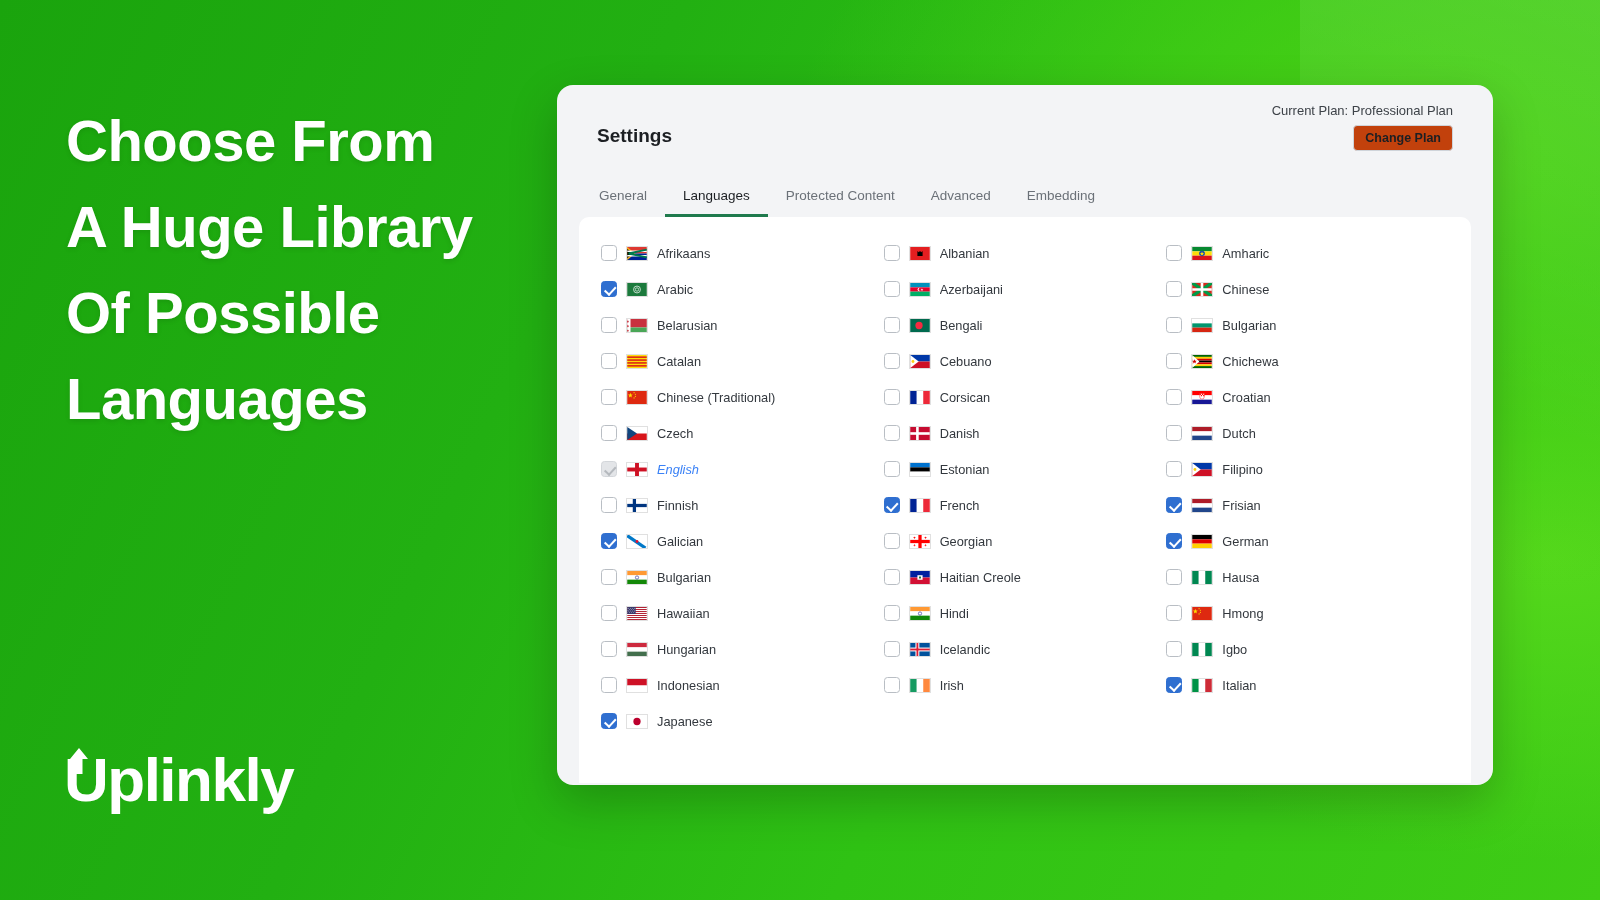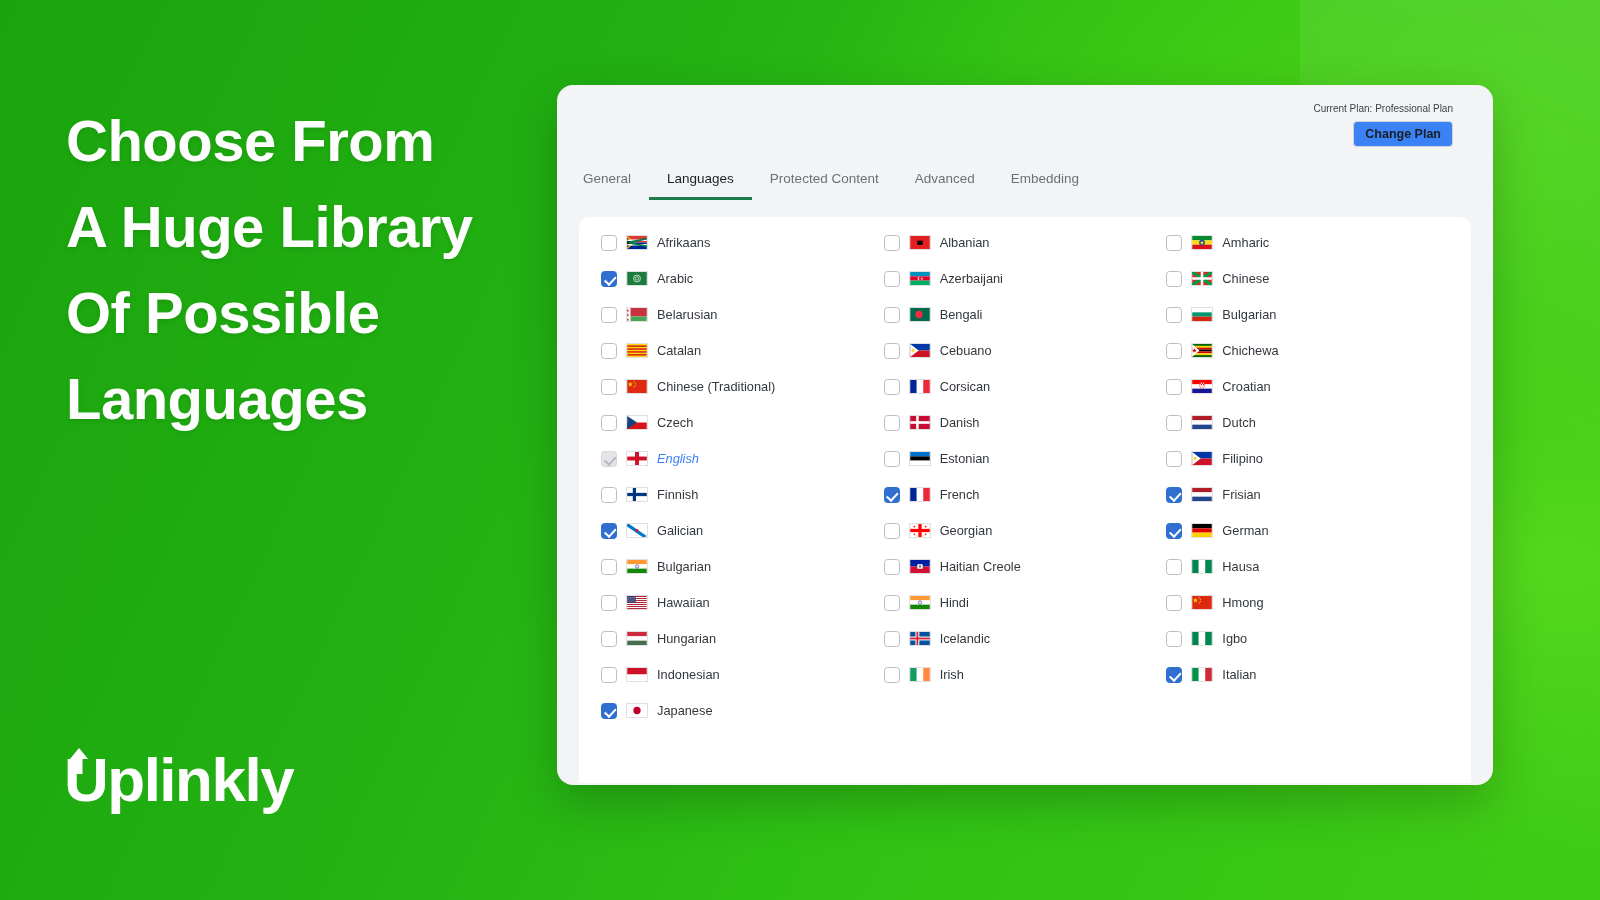--- a/index.html
+++ b/index.html
@@ -70,36 +70,36 @@
     padding: 22px 40px 0 40px;
     height: 86px;
   }
   #page-title {
     font-size: 19px; font-weight: bold; color: #1c1f23;
     margin-top: 18px;
   }
   #plan-block {
     position: absolute; right: 40px; top: 18px; text-align: right;
   }
-  #plan-label { font-size: 10px; color: #3d4248; }
+  #plan-label { font-size: 13px; color: #3d4248; }
   #change-plan-btn {
     margin-top: 7px;
     display: inline-block;
-    background: #3b82f6;
+    background: #c2410c;
     border: 1px solid #cfd4da;
     border-radius: 4px;
     padding: 5px 11px;
     font-size: 12.5px;
     color: #1c1f23;
     font-weight: bold;
     cursor: pointer;
   }
   
   #tabs {
-    display: flex; gap: 0; padding: 0 8px; height: 46px; align-items: flex-start;
+    display: flex; gap: 0; padding: 0 24px; height: 46px; align-items: flex-end;
   }
   .tab {
     font-size: 13.5px; color: #6b7178;
     padding: 0 18px 11px 18px;
     cursor: pointer;
     border-bottom: 3px solid transparent;
     white-space: nowrap;
   }
   .tab.active { color: #1c1f23; border-bottom-color: #1f7a4d; }
 
@@ -112,21 +112,21 @@
     padding: 18px 22px 0 22px;
     overflow: hidden;
   }
   #lang-grid {
     display: grid;
     grid-template-columns: repeat(3, 1fr);
     column-gap: 0px;
     row-gap: 0px;
   }
   .lang-row {
-    display: flex; align-items: flex-start;
+    display: flex; align-items: center;
     height: 36px;
     gap: 9px;
     cursor: pointer;
   }
   .lang-row.disabled { cursor: default; }
   .cb {
     width: 16px; height: 16px; min-width: 16px;
     border: 1.6px solid #b9bec4;
     border-radius: 3.5px;
     background: #fff;
@@ -177,20 +177,21 @@
     <svg class="arrow" viewBox="0 0 20 26">
       <path d="M10 0 L19 11 L13.5 11 L13.5 26 L6.5 26 L6.5 11 L1 11 Z" fill="#ffffff"></path>
     </svg>
   </div>
   <div class="wordmark">Uplinkly</div>
 </div>
 
 <div id="app-card">
 
   <div id="card-head">
+    <div id="page-title">Settings</div>
     <div id="plan-block">
       <div id="plan-label">Current Plan: Professional Plan</div>
       <div id="change-plan-btn">Change Plan</div>
     </div>
   </div>
 
   <div id="tabs">
       <div class="tab">General</div>
       <div class="tab active">Languages</div>
       <div class="tab">Protected Content</div>

